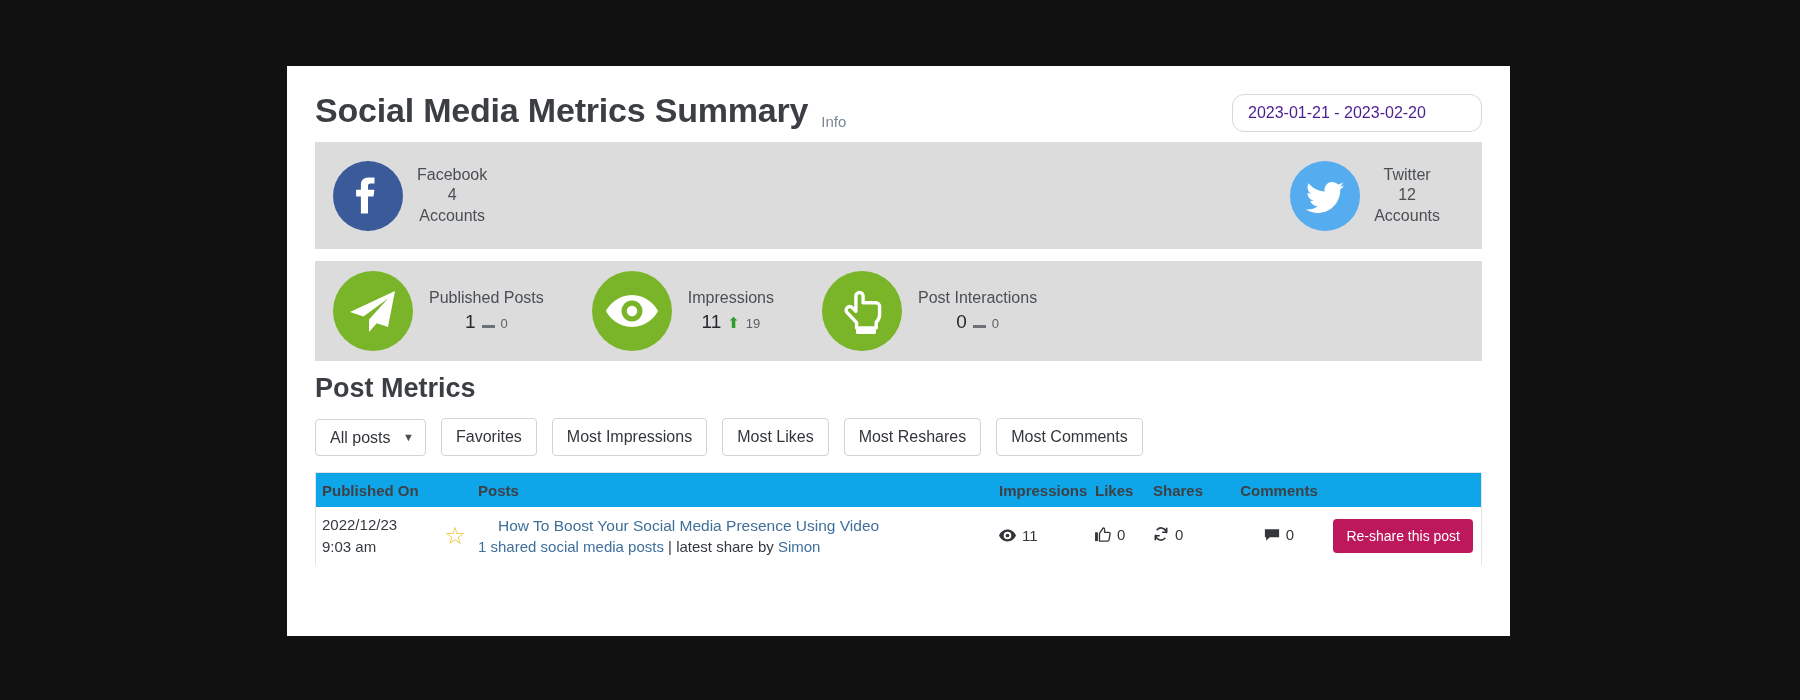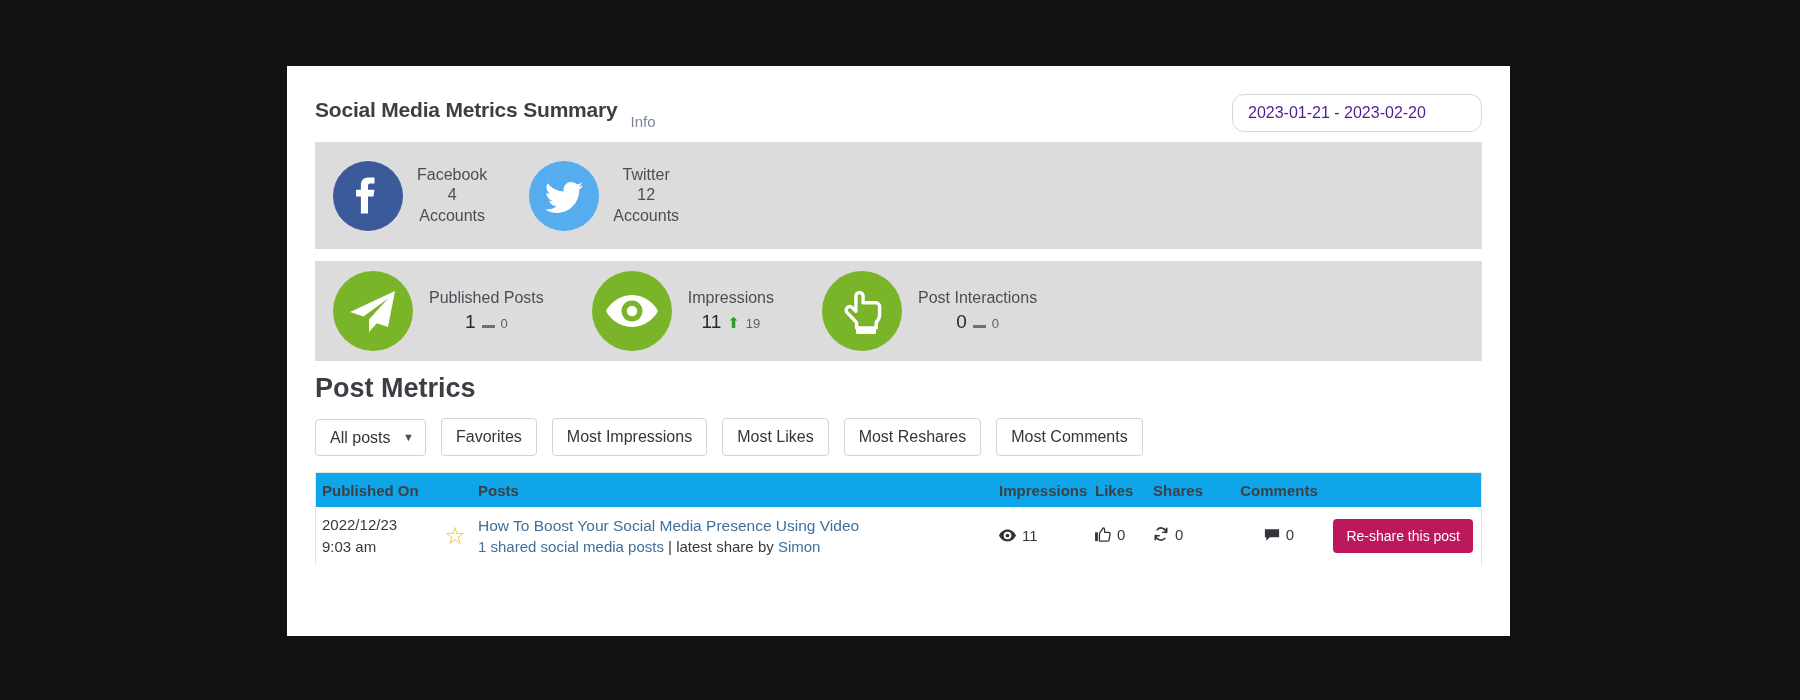--- a/index.html
+++ b/index.html
@@ -23,21 +23,21 @@
   }
 
   
   .report-header {
     display: flex;
     align-items: center;
     padding: 22px 28px 10px 28px;
     box-sizing: border-box;
   }
   .report-title {
-    font-size: 21px;
+    font-size: 34px;
     font-weight: bold;
     color: #3b3f44;
     letter-spacing: -0.2px;
     white-space: nowrap;
   }
   .info-link {
     font-size: 15px;
     color: #7a8896;
     margin-left: 13px;
     margin-top: 22px;
@@ -59,21 +59,21 @@
   }
 
   
   .panel {
     margin: 0 28px 12px 28px;
     background: #dcdcdc;
     display: flex;
     align-items: center;
     box-sizing: border-box;
   }
-  #accounts-panel { height: 107px; padding-left: 18px; }
+  #accounts-panel { height: 107px; padding-left: 18px; justify-content: space-between; }
   #metrics-panel  { height: 100px; padding-left: 18px; }
 
   
   .account-block {
     display: flex;
     align-items: center;
     margin-right: 42px;
   }
   .account-icon {
     width: 70px; height: 70px;
@@ -215,20 +215,21 @@
     font-size: 15px;
     color: #35393e;
     line-height: 1.45;
   }
   .star-icon { color: #f0c030; font-size: 24px; line-height: 1; }
   .post-link {
     font-size: 15.5px;
     color: #3f6f9b;
     text-decoration: none;
     cursor: pointer;
+    margin-left: 20px;
   }
   .post-sub {
     font-size: 15px;
     color: #35393e;
     margin-top: 3px;
   }
   .post-sub a { color: #3f6f9b; text-decoration: none; cursor: pointer; }
   .metric-cell {
     display: inline-flex;
     align-items: center;

